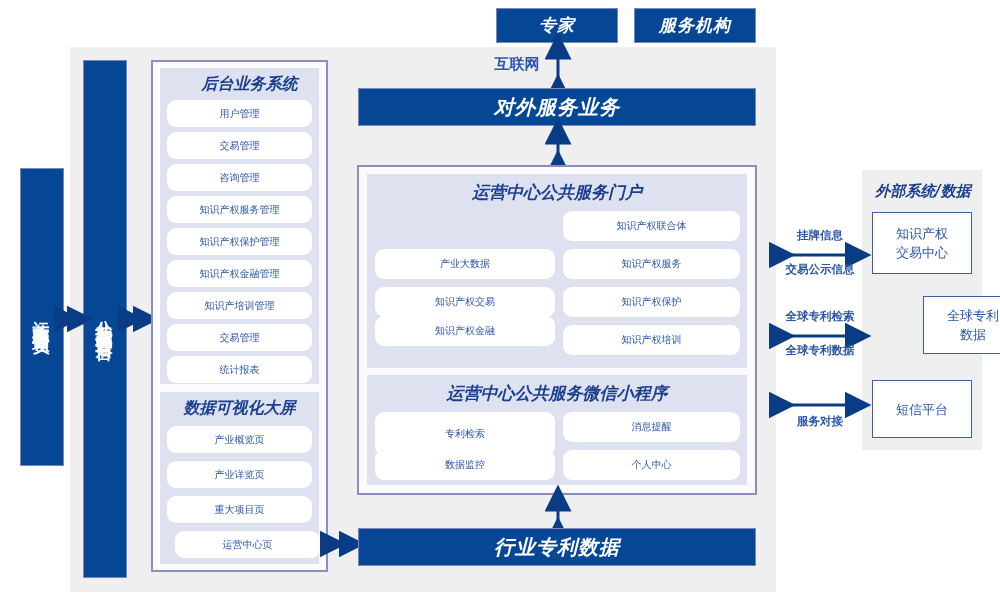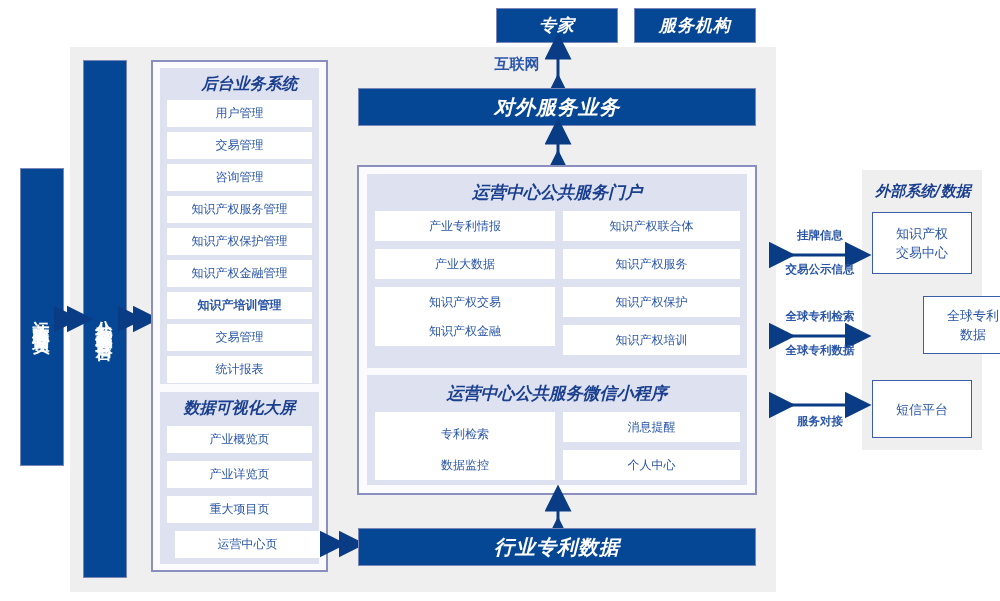--- a/index.html
+++ b/index.html
@@ -30,21 +30,22 @@
   .outline-panel{
     background:#fbfbfd;
     border:2px solid #8a8fc0;
   }
   .lav-panel{background:#dde1f0;}
   .white-item{
     background:#ffffff;
     color:#2a56a8;
     display:flex;align-items:center;justify-content:center;
     text-align:center;
-    font-size:12px;
+    font-size:10px;
+    border-radius:9px;
   }
   .sec-title{
     color:#1b3f8f;
     font-weight:bold;
     font-style:italic;
     display:flex;align-items:center;justify-content:center;
     text-align:center;
   }
   .vert-text{
     writing-mode:vertical-rl;
@@ -140,21 +141,21 @@
     </div>
   <div class="abs white-item" style="left:167px;top:196px;width:145px;height:27px;">
     <span>知识产权服务管理</span>
     </div>
   <div class="abs white-item" style="left:167px;top:228px;width:145px;height:27px;">
     <span>知识产权保护管理</span>
     </div>
   <div class="abs white-item" style="left:167px;top:260px;width:145px;height:27px;">
     <span>知识产权金融管理</span>
     </div>
-  <div class="abs white-item" style="left:167px;top:292px;width:145px;height:27px;font-weight:bold;">
+  <div class="abs white-item" style="left:167px;top:292px;width:145px;height:27px;">
     <span>知识产培训管理</span>
     </div>
   <div class="abs white-item" style="left:167px;top:324px;width:145px;height:27px;">
     <span>交易管理</span>
     </div>
   <div class="abs white-item" style="left:167px;top:356px;width:145px;height:27px;">
     <span>统计报表</span>
     </div>
 
   <div class="abs lav-panel" style="left:160px;top:392px;width:159px;height:172px;"></div>
@@ -175,23 +176,20 @@
     <span>运营中心页</span>
     </div>
 
   <div class="abs outline-panel" style="left:357px;top:165px;width:400px;height:330px;"></div>
 
   <div class="abs lav-panel" style="left:367px;top:174px;width:380px;height:194px;"></div>
   <div class="abs sec-title" style="left:367px;top:178px;width:380px;height:28px;font-size:17px;">
     <span>运营中心公共服务门户</span>
   </div>
 
-  <div class="abs white-item" style="left:375px;top:211px;width:180px;height:30px;">
-    <span>产业专利情报</span>
-    </div>
   <div class="abs white-item" style="left:563px;top:211px;width:177px;height:30px;">
     <span>知识产权联合体</span>
     </div>
   <div class="abs white-item" style="left:375px;top:249px;width:180px;height:30px;">
     <span>产业大数据</span>
     </div>
   <div class="abs white-item" style="left:563px;top:249px;width:177px;height:30px;">
     <span>知识产权服务</span>
     </div>
   <div class="abs white-item" style="left:375px;top:287px;width:180px;height:30px;">

